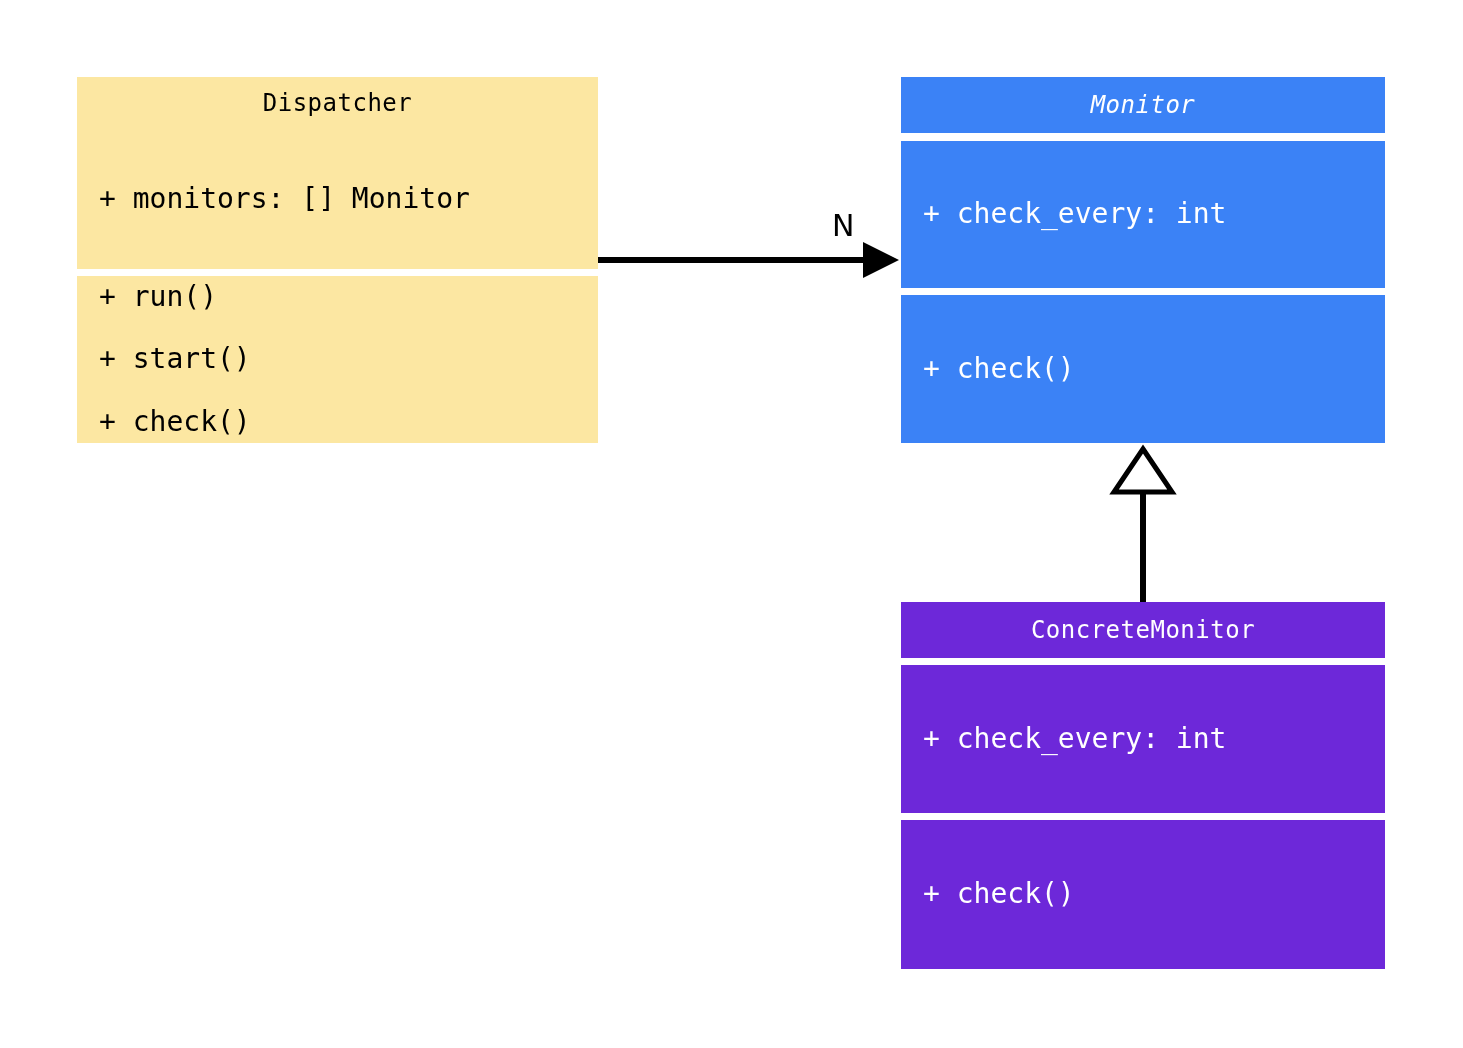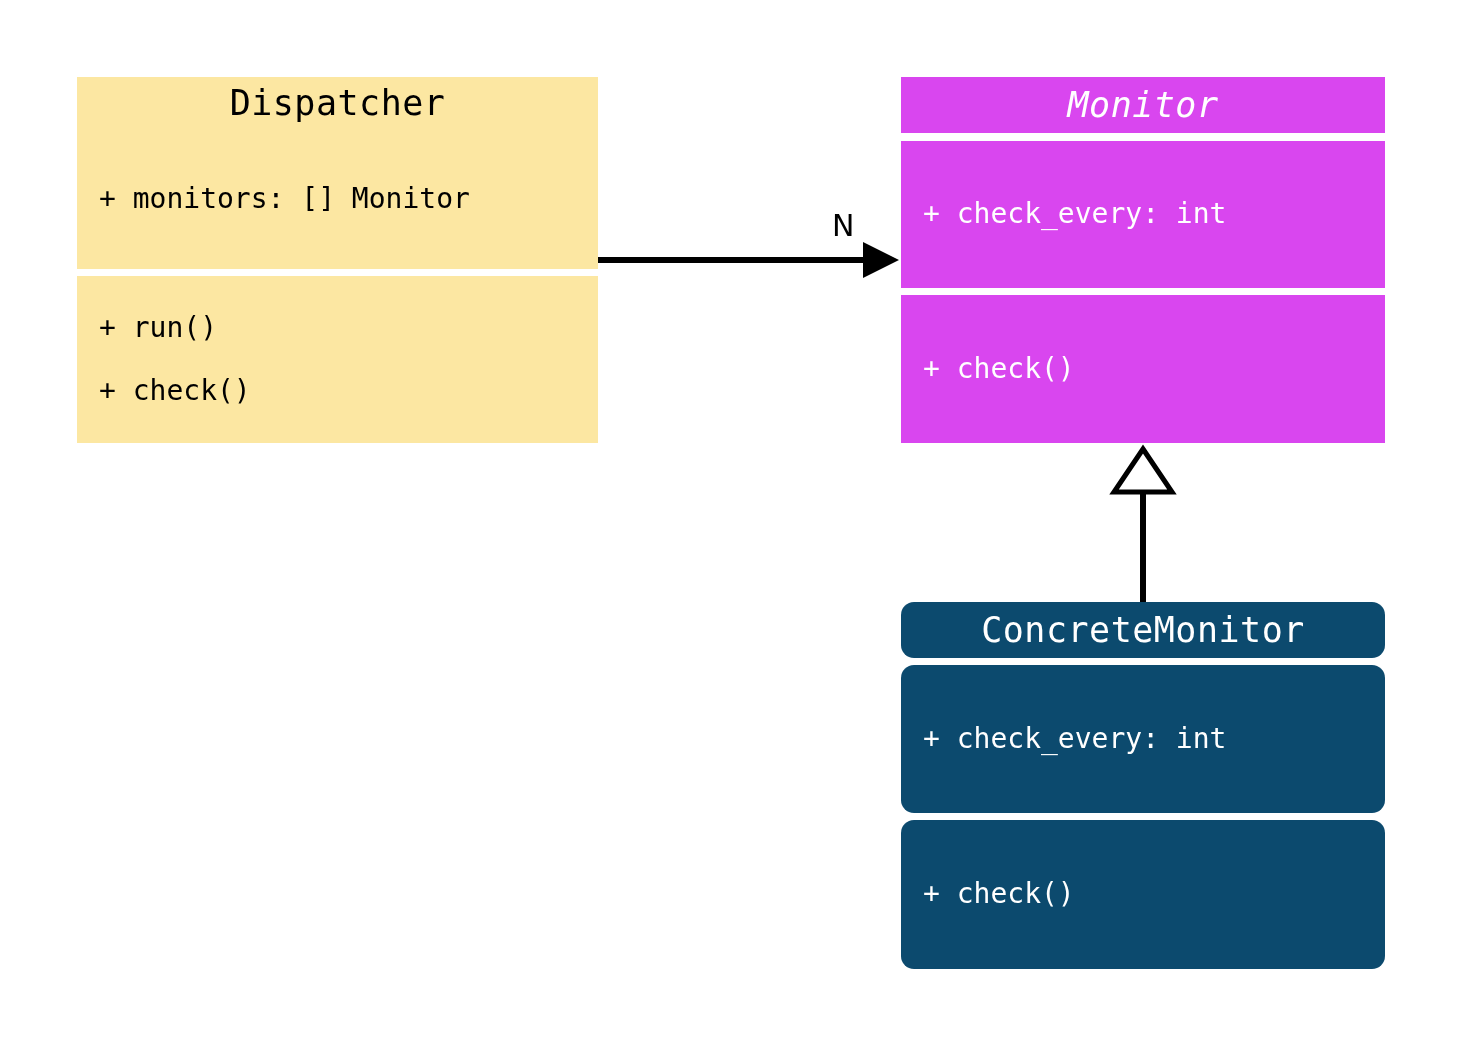--- a/index.html
+++ b/index.html
@@ -47,30 +47,30 @@
   .member-line {
     white-space: pre;
     line-height: 1.30;
   }
 
   
   .theme-yellow .compartment { background: #fce7a2; }
   .theme-yellow .title-text,
   .theme-yellow .member-line { color: #000000; }
 
-  .theme-blue .compartment { background: #d946ef; }
+  .theme-blue .compartment { background: #3b82f6; }
   .theme-blue .title-text,
   .theme-blue .member-line { color: #ffffff; }
 
-  .theme-lightblue .compartment { background: #0c4a6e; border-radius: 13px; }
+  .theme-lightblue .compartment { background: #6d28d9; }
   .theme-lightblue .title-text,
   .theme-lightblue .member-line { color: #ffffff; }
 
   .title-text {
-    font-size: 35px;
+    font-size: 24px;
     letter-spacing: 0.5px;
   }
   .title-text.abstract { font-style: italic; }
   .member-line { font-size: 28px; }
 
   
   #class-dispatcher { left: 77px; top: 77px; width: 521px; height: 366px; }
   #class-dispatcher .title   { height: 56px; }
   #class-dispatcher .attrs   { height: 149px; margin-top: 0; }
   #class-dispatcher .methods { height: 178px; margin-top: 7px; gap: 26px; }
@@ -117,20 +117,21 @@
 
   <div class="uml-class theme-yellow" id="class-dispatcher">
     <div class="compartment title">
       <span class="title-text">Dispatcher</span>
     </div>
     <div class="compartment body attrs">
       <span class="member-line">+ monitors: [] Monitor</span>
     </div>
     <div class="compartment body methods">
       <span class="member-line">+ run()</span>
+      <span class="member-line">+ start()</span>
       <span class="member-line">+ check()</span>
     </div>
   </div>
 
   <div class="uml-class theme-blue" id="class-monitor">
     <div class="compartment title">
       <span class="title-text abstract">Monitor</span>
     </div>
     <div class="compartment body attrs">
       <span class="member-line">+ check_every: int</span>

